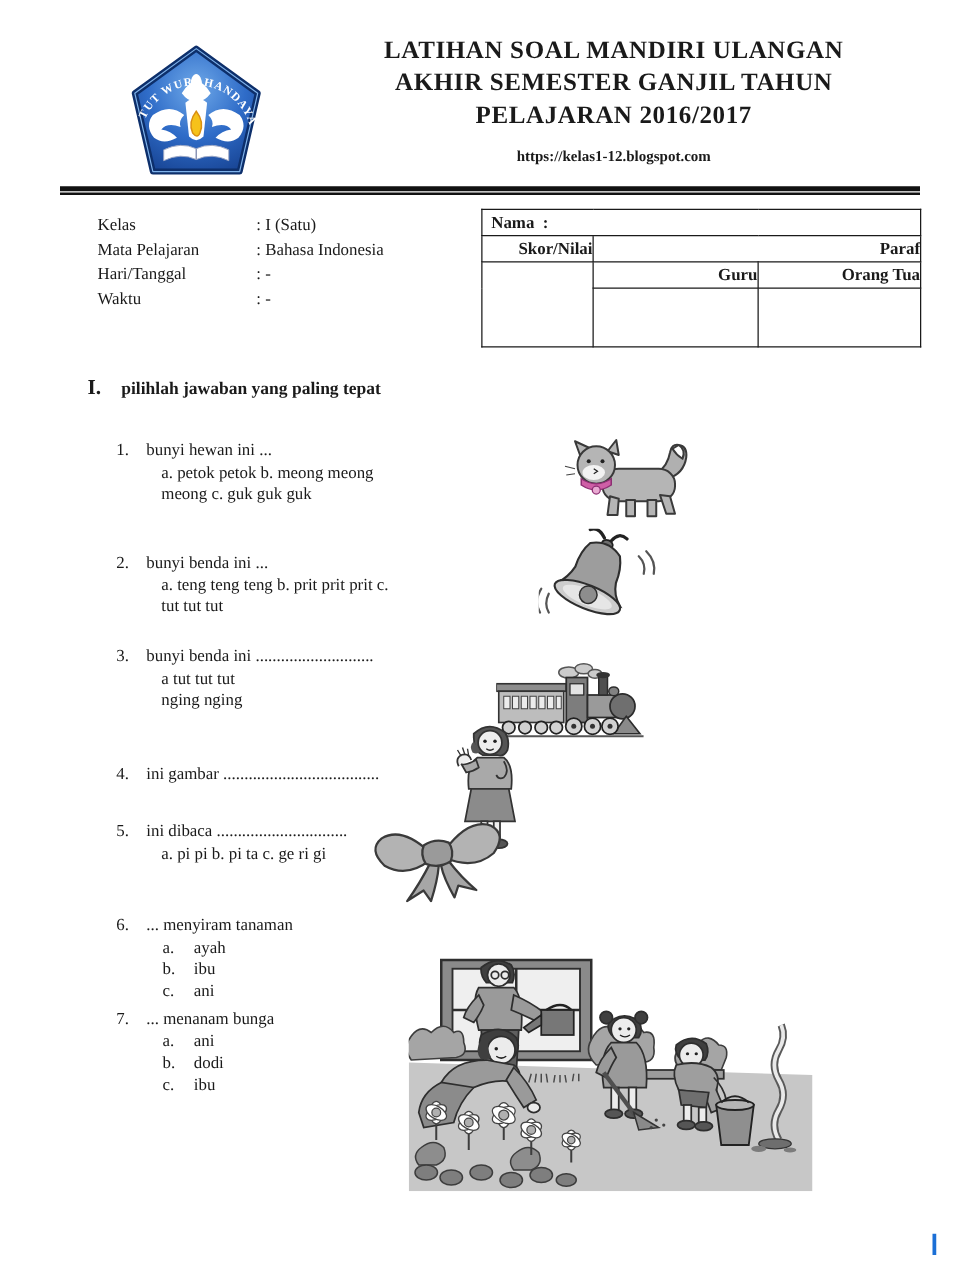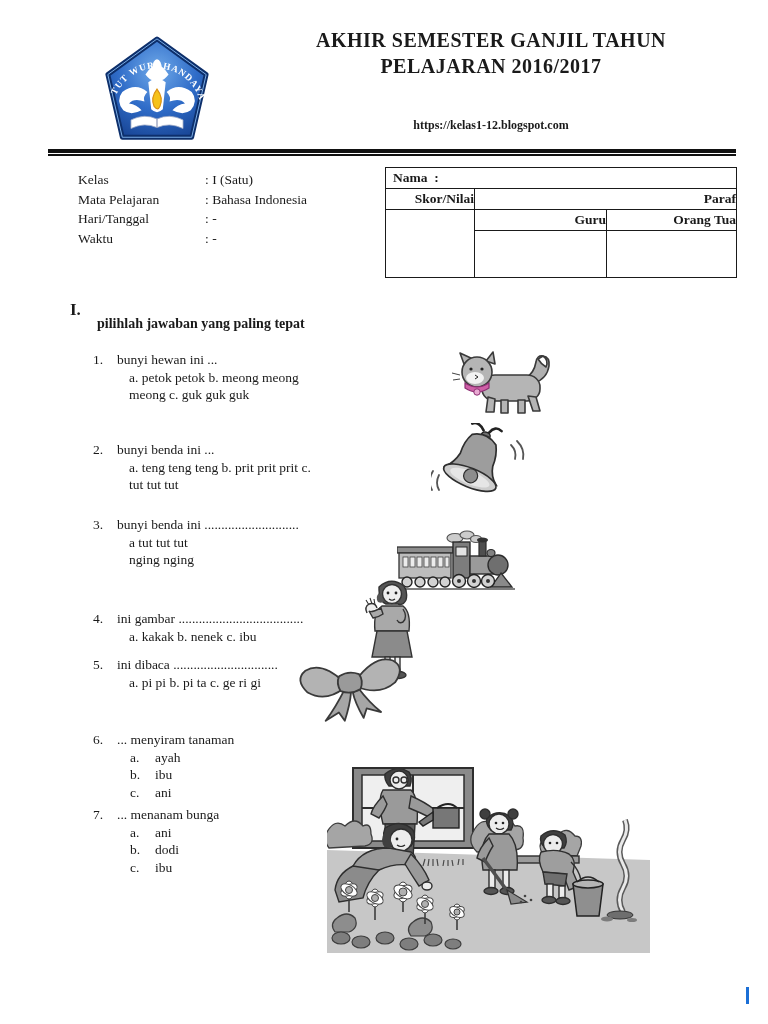--- a/index.html
+++ b/index.html
@@ -20,21 +20,21 @@
   .info{left:78px;top:170px;font-size:13.5px;line-height:19.5px;}
   .info .row{display:flex;}
   .info .lab{width:127px;}
   
   table.score{left:385px;top:167px;border-collapse:collapse;table-layout:fixed;
     font-size:13.5px;font-weight:bold;}
   table.score td{border:1.6px solid #1a1a1a;padding:0 0 0 7px;vertical-align:middle;white-space:pre;}
   table.score td.c{text-align:right;padding:0;}
   
   .sec-num{left:70px;top:300px;font-size:17px;font-weight:bold;}
-  .sec-txt{left:97px;top:304px;font-size:14px;font-weight:bold;margin-top:12px;}
+  .sec-txt{left:97px;top:304px;font-size:14px;font-weight:bold;}
   
   .q{position:absolute;font-size:13.5px;line-height:17.5px;white-space:nowrap;}
   .q .first{display:flex;}
   .q .qnum{width:24px;flex:0 0 24px;}
   .q .lines{margin-left:36px;}
   .opt{display:flex;margin-left:37px;}
   .opt .letter{width:25px;flex:0 0 25px;}
   .caret{left:746px;top:987px;width:2.5px;height:17px;}
   svg{display:block;}
 </style>
@@ -65,20 +65,21 @@
     </g>
     <path d="M60,55 Q67,64 63,73 Q61,78 57,73 Q53,64 60,55 Z" fill="#f6c21a" stroke="#d98f12" stroke-width="1.2"></path>
     <g>
       <path d="M33,87 Q47,80 60,86 Q73,80 87,87 L87,96 Q73,89 60,95 Q47,89 33,96 Z" fill="#ffffff" stroke="#9aa6c4" stroke-width="0.8"></path>
       <line x1="60" y1="86" x2="60" y2="95" stroke="#8893b4" stroke-width="1.2"></line>
     </g>
   </svg>
 </div>
 
 <div class="abs title-block">
+  <div>LATIHAN SOAL MANDIRI ULANGAN</div>
   <div>AKHIR SEMESTER GANJIL TAHUN</div>
   <div>PELAJARAN 2016/2017</div>
 </div>
 <div class="abs site-url">https://kelas1-12.blogspot.com</div>
 
 <div class="abs rule">
   <div class="r1"></div>
     <div class="r2"></div>
 </div>
 
@@ -161,23 +162,20 @@
     <div>a tut tut tut</div>
     <div>nging nging</div>
   </div>
 </div>
 
 <div class="q" style="left:93px;top:610px;">
   <div class="first">
       <span class="qnum">4.</span>
       <span>ini gambar .....................................</span>
     </div>
-  <div class="lines">
-    <div>a. kakak b. nenek c. ibu</div>
-  </div>
 </div>
 
 <div class="q" style="left:93px;top:656px;">
   <div class="first">
       <span class="qnum">5.</span>
       <span>ini dibaca  ...............................</span>
     </div>
   <div class="lines">
     <div>a. pi pi b. pi ta c. ge ri gi</div>
   </div>

